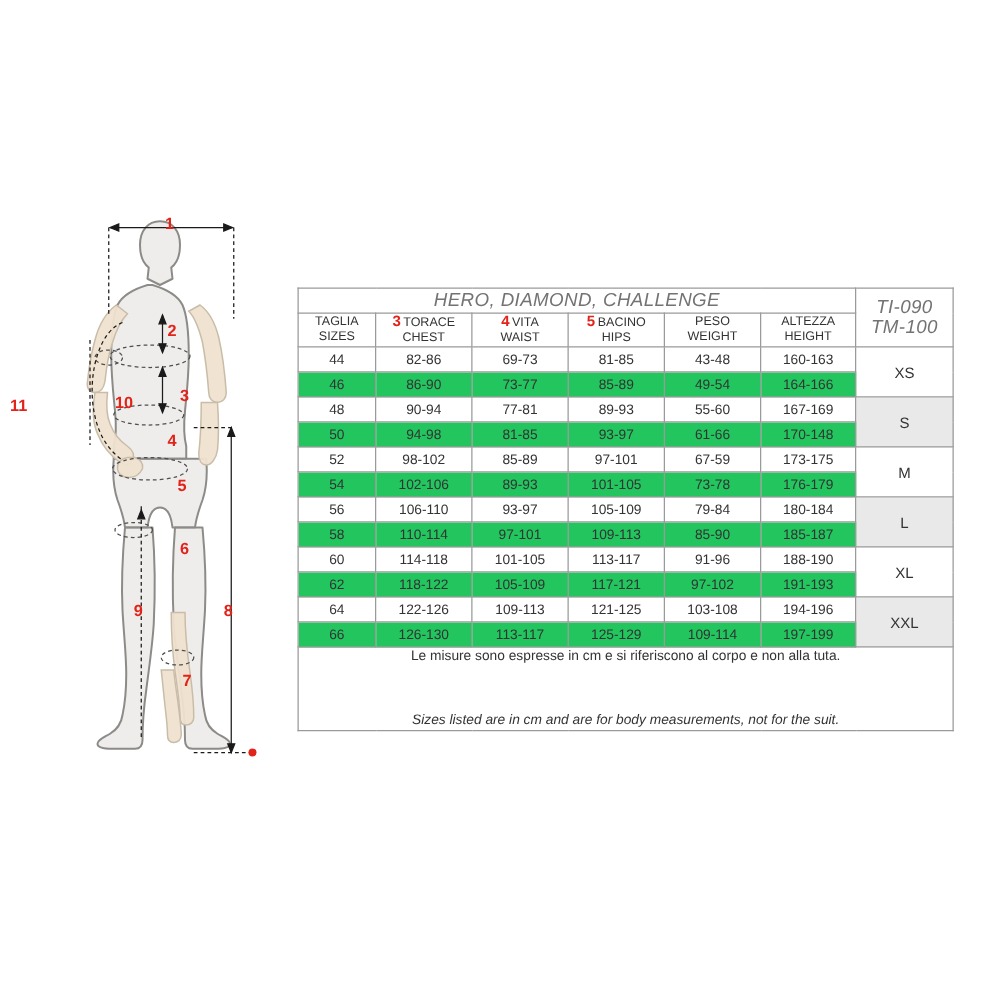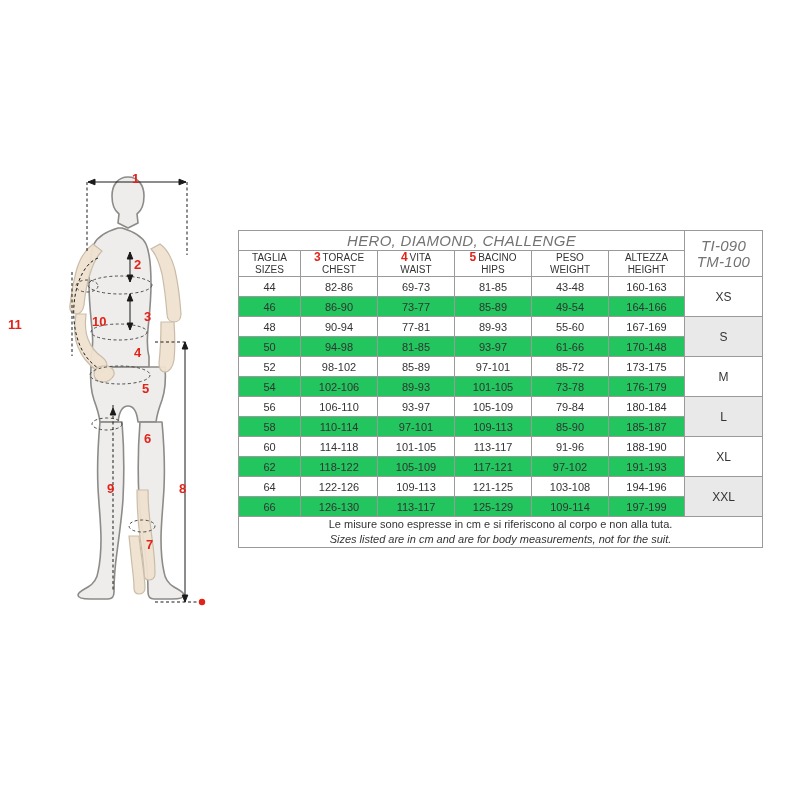--- a/index.html
+++ b/index.html
@@ -111,21 +111,21 @@
   }
   .letter-cell.shade { background: #e9e9e9; }
   .note-cell {
     text-align: left;
     font-size: 11px;
     line-height: 15px;
     padding: 5px 8px 6px 8px;
     height: auto;
     color: #333333;
   }
-  .note-cell .it { font-style: italic; }
+  .note-cell .it { font-style: italic; margin-top: 36px; }
   .col-val { width: 77px; }
 </style>
 </head>
 <body>
 
 <div id="root">
 
   <div id="figure-area">
     <svg id="figure-svg" width="180" height="470" viewBox="0 0 180 470">
 
@@ -302,21 +302,21 @@
           <td class="col-val">93-97</td>
           <td class="col-val">61-66</td>
           <td class="col-val">170-148</td>
         </tr>
 
         <tr class="zebra-a">
           <td class="size-cell">52</td>
           <td class="col-val">98-102</td>
           <td class="col-val">85-89</td>
           <td class="col-val">97-101</td>
-          <td class="col-val">85-72</td>
+          <td class="col-val">67-59</td>
           <td class="col-val">173-175</td>
           <td class="letter-cell" rowspan="2">M</td>
         </tr>
         <tr class="zebra-b">
           <td class="size-cell">54</td>
           <td class="col-val">102-106</td>
           <td class="col-val">89-93</td>
           <td class="col-val">101-105</td>
           <td class="col-val">73-78</td>
           <td class="col-val">176-179</td>

